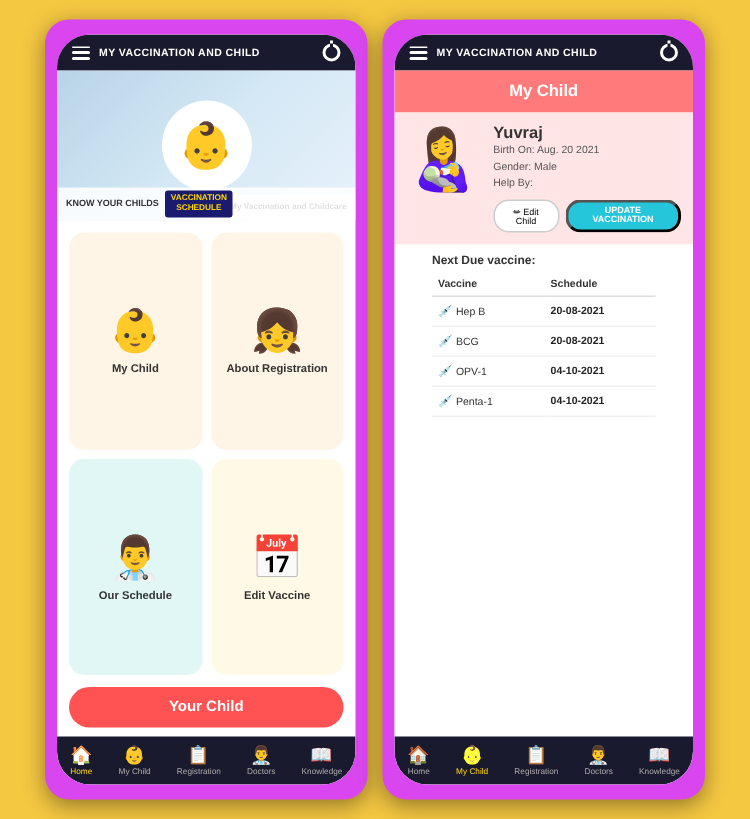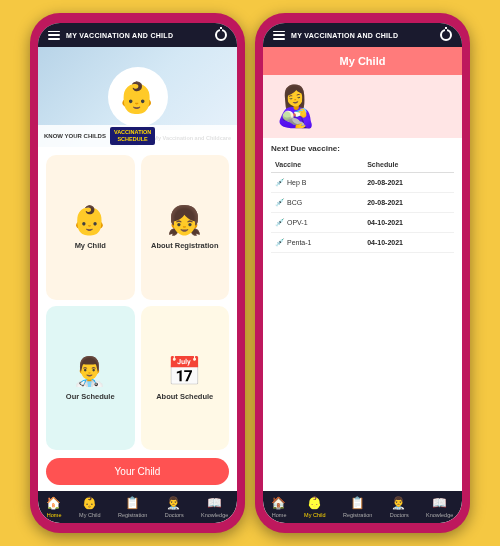--- a/index.html
+++ b/index.html
@@ -14,22 +14,22 @@
       overflow: hidden;
     }
     .phones-container {
       display: flex;
       gap: 10px;
       padding: 10px;
     }
     .phone {
       width: 215px;
       height: 520px;
-      background: #be185d;
-      border-radius: 30px;
+      background: #d946ef;
+      border-radius: 16px;
       padding: 10px 8px;
       box-shadow: 0 4px 15px rgba(0,0,0,0.4);
       display: flex;
       flex-direction: column;
       position: relative;
       overflow: hidden;
     }
     .phone-inner {
       flex: 1;
       background: #fff;
@@ -188,21 +188,21 @@
       font-size: 7.5px;
       font-weight: bold;
       color: #333;
       text-align: center;
     }
     
     .your-child-btn {
       background: #FF5252;
       color: #fff;
       font-size: 10px;
-      font-weight: normal;
+      font-weight: bold;
       text-align: center;
       padding: 8px;
       margin: 0 8px 6px;
       border-radius: 20px;
       cursor: pointer;
     }
     
     .bottom-nav {
       background: #1a1a2e;
       display: flex;
@@ -281,21 +281,21 @@
       background: #26C6DA;
       color: #fff;
       font-size: 6px;
       padding: 3px 6px;
       border-radius: 10px;
       cursor: pointer;
       font-weight: bold;
     }
     
     .vaccine-section {
-      padding: 6px 8px;
+      padding: 6px 25px;
       flex: 1;
       background: #fff;
     }
     .next-due-label {
       font-size: 8px;
       font-weight: bold;
       color: #333;
       margin-bottom: 4px;
     }
     .vaccine-table {
@@ -368,21 +368,21 @@
         <div class="menu-item">
           <span class="menu-icon-emoji">👧</span>
           <span class="menu-label">About Registration</span>
         </div>
         <div class="menu-item teal">
           <span class="menu-icon-emoji">👨‍⚕️</span>
           <span class="menu-label">Our Schedule</span>
         </div>
         <div class="menu-item yellow">
           <span class="menu-icon-emoji">📅</span>
-          <span class="menu-label">About Schedule</span>
+          <span class="menu-label">Edit Vaccine</span>
         </div>
       </div>
 
       <div class="your-child-btn">Your Child</div>
 
       <div class="bottom-nav">
         <div class="nav-item active">
           <span class="nav-icon-emoji">🏠</span>
           <span class="nav-label">Home</span>
         </div>
@@ -416,20 +416,30 @@
             <span></span>
         </div>
         <span class="header-title">MY VACCINATION AND CHILD</span>
         <div class="power-icon"></div>
       </div>
 
       <div class="my-child-header">My Child</div>
 
       <div class="child-profile-section">
         <div class="child-avatar">👩‍🍼</div>
+        <div class="child-info">
+          <div class="child-name">Yuvraj</div>
+          <div class="child-detail">Birth On: Aug. 20 2021</div>
+          <div class="child-detail">Gender: Male</div>
+          <div class="child-detail">Help By:</div>
+          <div class="child-actions">
+            <button class="edit-btn">✏ Edit Child</button>
+            <button class="update-btn">UPDATE VACCINATION</button>
+          </div>
+        </div>
       </div>
 
       <div class="vaccine-section">
         <div class="next-due-label">Next Due vaccine:</div>
         <table class="vaccine-table">
           <thead>
             <tr>
               <th>Vaccine</th>
               <th>Schedule</th>
             </tr>

